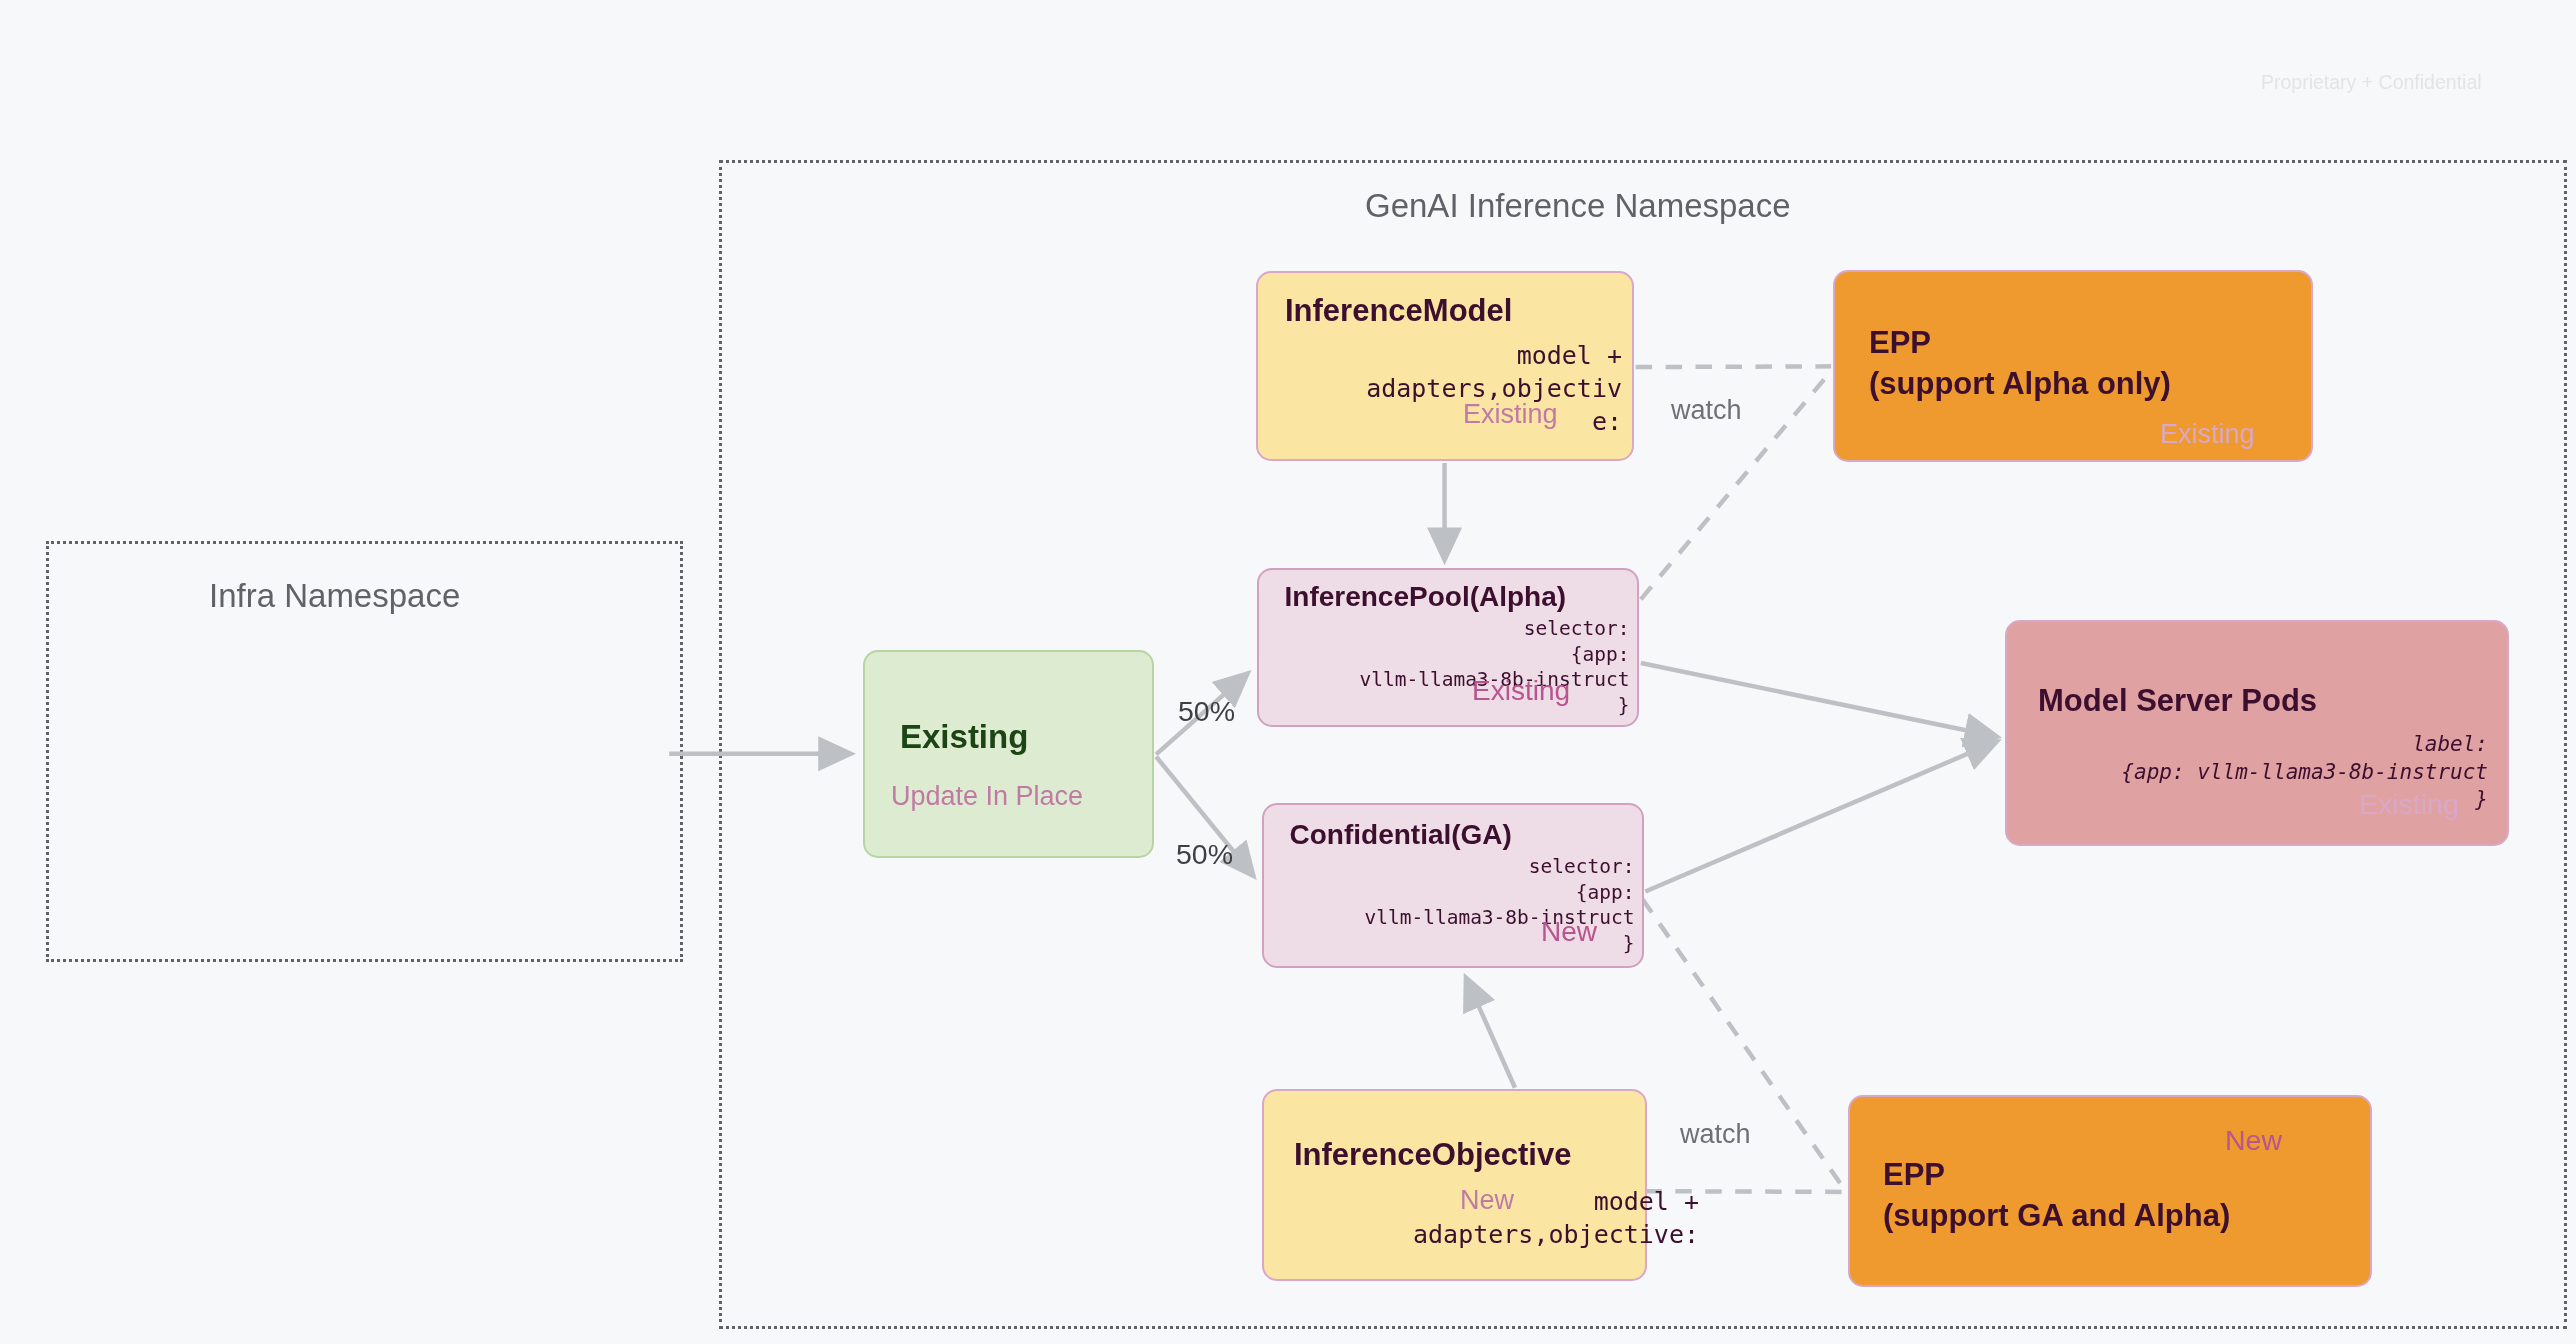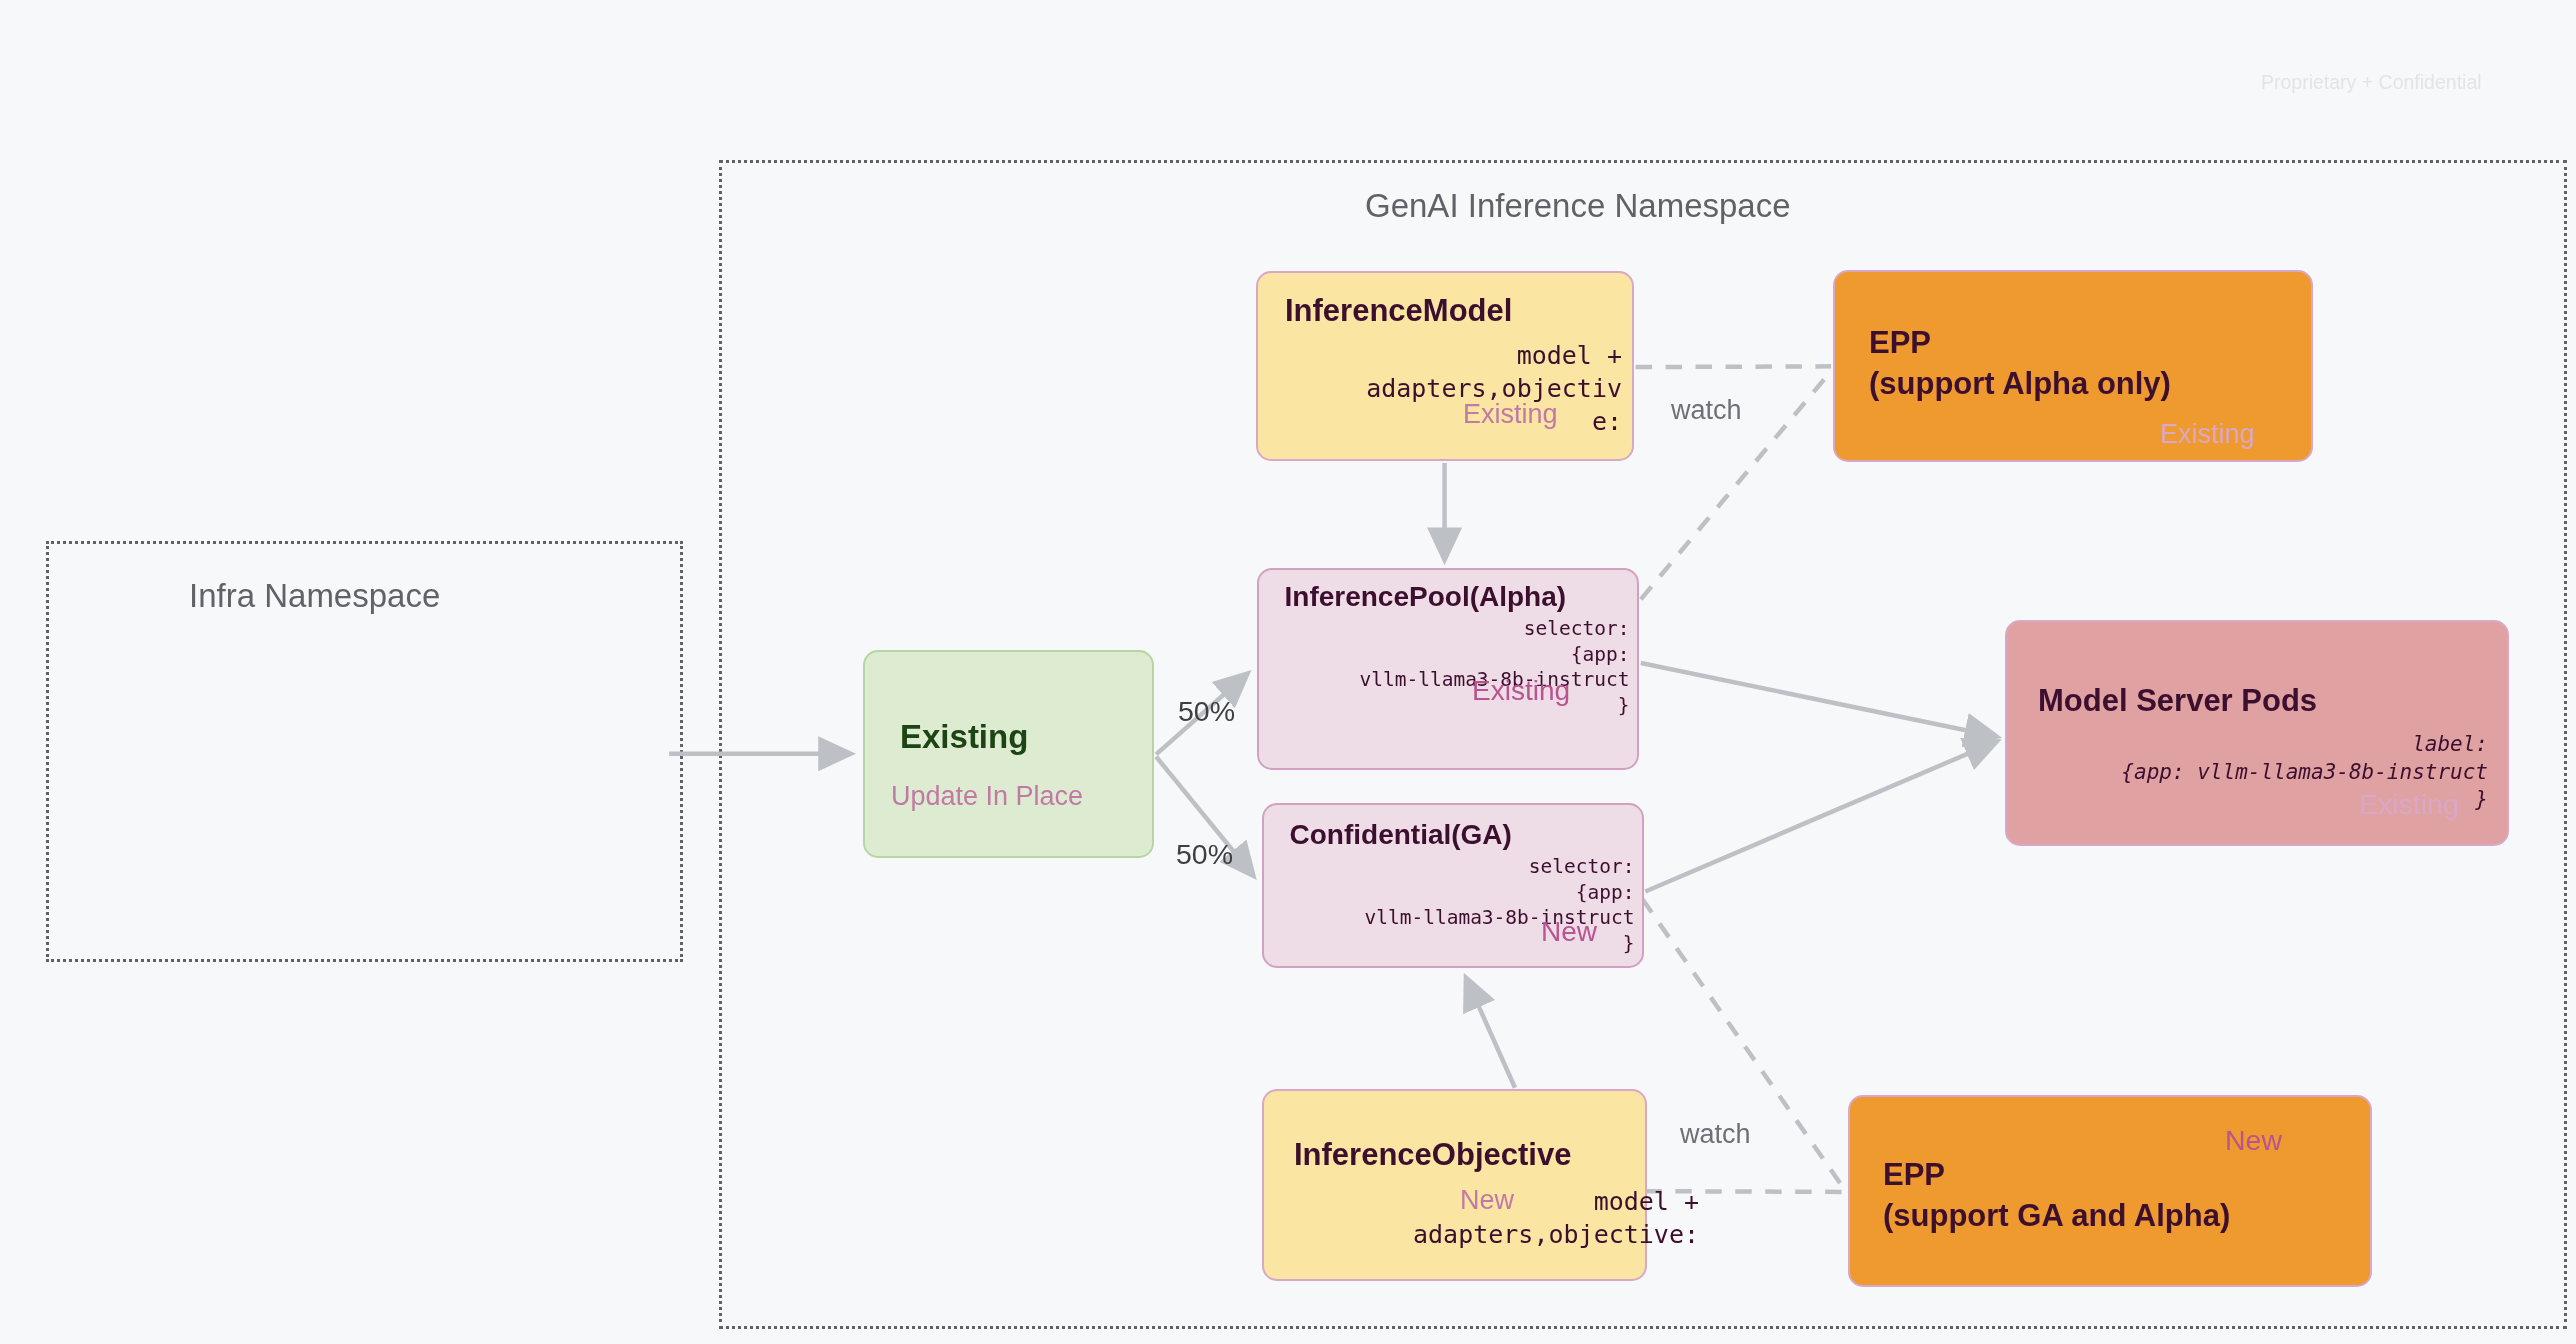--- a/index.html
+++ b/index.html
@@ -124,21 +124,21 @@
     font-size: 31px; color: #3d0f2e; line-height: 1.32;
     white-space: pre-line;
   }
   #epp-alpha .tag {
     left: 325px; top: 147px;
     font-size: 27px; color: #d9a7c8;
   }
 
   
   #pool-alpha {
-    left: 1257px; top: 568px; width: 382px; height: 202px;
+    left: 1257px; top: 568px; width: 382px; height: 159px;
     background: #eedce6; border: 2.2px solid #d2a1c0;
   }
   #pool-alpha .n-title {
     left: 25.5px; top: 10.5px;
     font-size: 28px; color: #3d0f2e;
   }
   #pool-alpha .n-code {
     left: 25.5px; top: 46px; width: 345px;
     font-size: 19.5px; color: #3d0f2e;
   }
@@ -213,21 +213,21 @@
   }
   #epp-ga .tag {
     left: 375px; top: 27px;
     font-size: 28.5px; color: #b8548f;
   }
 
   
   #ns-infra { left: 46px; top: 541px; width: 637px; height: 421px; }
   #ns-genai { left: 719px; top: 160px; width: 1848px; height: 1169px; }
 
-  #ns-infra-title { left: 189px; top: 577px; text-align: right; }
+  #ns-infra-title { left: 209px; top: 577px; text-align: right; }
   #ns-genai-title { left: 1365px; top: 187px; }
 
   #confidential-label { left: 2261px; top: 71px; }
 
   .lbl-50a { left: 1178px; top: 695px; font-size: 28.5px; color: #3c4043; }
   .lbl-50b { left: 1176px; top: 838px; font-size: 28.5px; color: #3c4043; }
   .lbl-watch-top { left: 1671px; top: 395px; font-size: 27px; color: #6d7076; }
   .lbl-watch-bot { left: 1680px; top: 1119px; font-size: 27px; color: #6d7076; }
 </style>
 </head>

